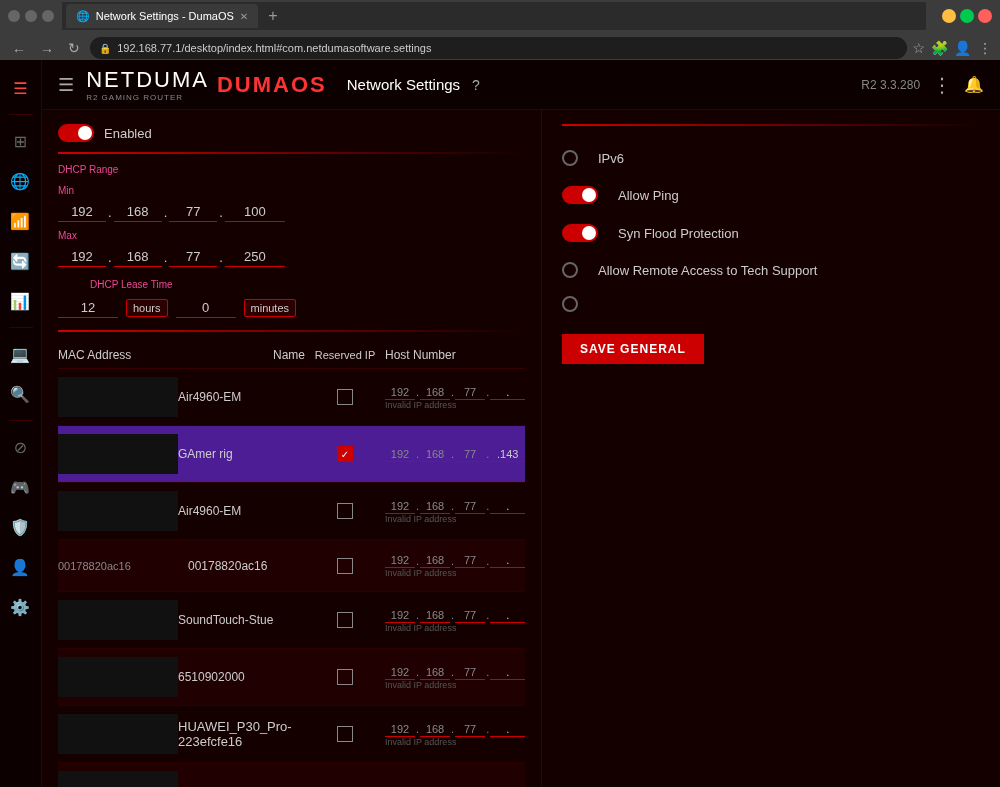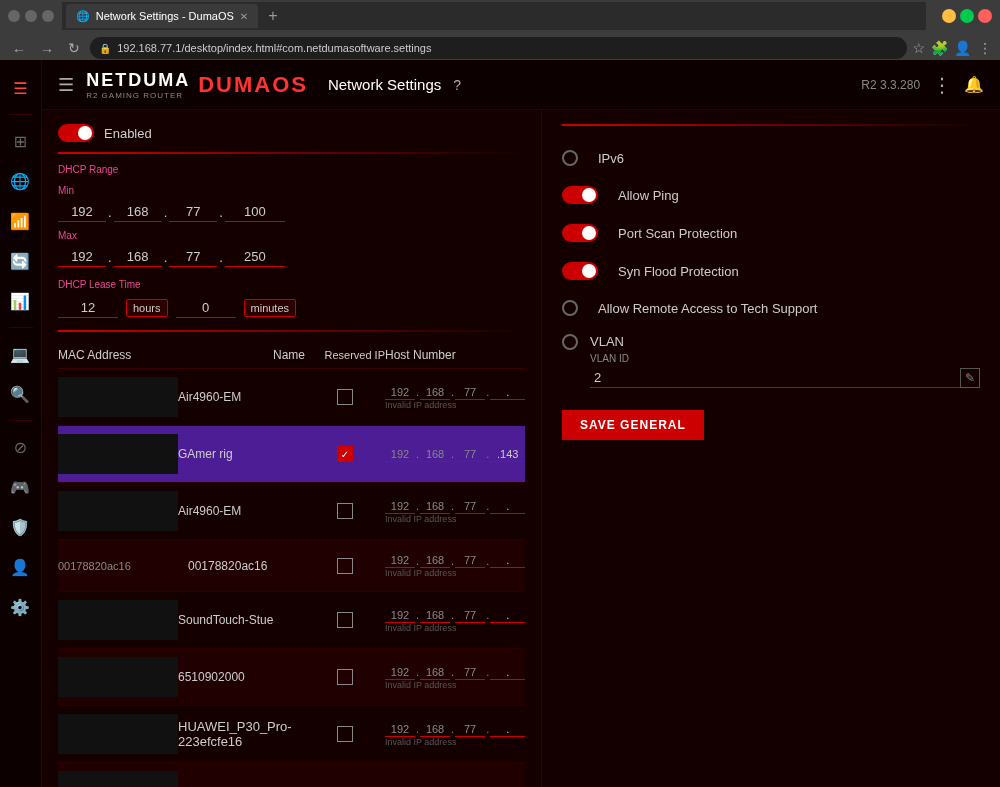--- a/index.html
+++ b/index.html
@@ -276,21 +276,21 @@
     .table-header {
       display: flex;
       align-items: center;
       padding: 6px 0;
       border-bottom: 1px solid #3a0000;
       color: #ccc;
       font-size: 12px;
     }
     .col-mac { width: 130px; }
     .col-name { flex: 1; text-align: right; }
-    .col-reserved { width: 80px; text-align: right; font-size: 11px; }
+    .col-reserved { width: 80px; text-align: center; font-size: 11px; }
     .col-host { width: 140px; }
 
     .table-row {
       display: flex;
       align-items: center;
       padding: 8px 0;
       border-bottom: 1px solid #2a0000;
       min-height: 52px;
     }
     .table-row:nth-child(even) { background: #1a0000; }
@@ -455,21 +455,21 @@
     <div class="sidebar-icon">👤</div>
     <div class="sidebar-icon">⚙️</div>
   </div>
 
   <div class="main-content">
 
     <div class="app-header">
       <span class="hamburger">☰</span>
       <div class="logo-area">
         <div class="netduma-logo">
-          <span style="color:#fff; font-size:18px; font-weight:bold; letter-spacing:2px;">
+          <span style="color:#fff; font-size:22px; font-weight:normal; letter-spacing:2px;">
             <span>NET</span><span style="color:#fff;">DUMA</span>
           </span>
           <span style="color:#888;font-size:8px;letter-spacing:1px;">R2 GAMING ROUTER</span>
         </div>
         <span class="duma-os">DUMAOS</span>
       </div>
       <span class="page-title">Network Settings</span>
       <span class="help-icon">?</span>
       <div class="header-spacer"></div>
       <div class="header-right">
@@ -507,21 +507,21 @@
         <div class="ip-row">
           <input class="ip-part" value="192" style="">
           <span class="ip-dot">.</span>
           <input class="ip-part" value="168" style="">
           <span class="ip-dot">.</span>
           <input class="ip-part" value="77" style="">
           <span class="ip-dot">.</span>
           <input class="ip-part" value="250" style="width: 60px;">
         </div>
 
-        <div class="section-label" style="margin-top:12px;">DHCP Lease Time</div>
+        <div class="section-label" style="margin-top:12px;margin-left:32px;">DHCP Lease Time</div>
         <div class="lease-row">
           <input class="lease-input" value="12" style="">
           <span class="lease-unit">hours</span>
           <input class="lease-input" value="0" style="">
           <span class="lease-unit">minutes</span>
         </div>
 
         <div class="red-divider" style="margin-top:12px;"></div>
 
         <div class="table-header">
@@ -695,48 +695,36 @@
           <span class="option-label">IPv6</span>
         </div>
 
         
         <div class="option-row">
           <div class="toggle on"></div>
           <span class="option-label">Allow Ping</span>
         </div>
 
         
-        <div class="option-row">
-          <div class="toggle on"></div>
-          <span class="option-label">Port Scan Protection</span>
-        </div>
 
         
         <div class="option-row">
           <div class="toggle on"></div>
           <span class="option-label">Syn Flood Protection</span>
         </div>
 
         
         <div class="option-row">
           <div class="radio-circle"></div>
           <span class="option-label">Allow Remote Access to Tech Support</span>
         </div>
 
         
         <div class="vlan-row">
           <div class="radio-circle"></div>
-          <div class="vlan-inner">
-            <span class="option-label">VLAN</span>
-            <span class="vlan-id-label">VLAN ID</span>
-            <div class="vlan-input-row">
-              <input class="vlan-input" value="2" style="">
-              <span class="vlan-edit-icon">✎</span>
-            </div>
-          </div>
         </div>
 
         
         <button class="save-btn">SAVE GENERAL</button>
 
       </div>
 
     </div>
 
   </div>

